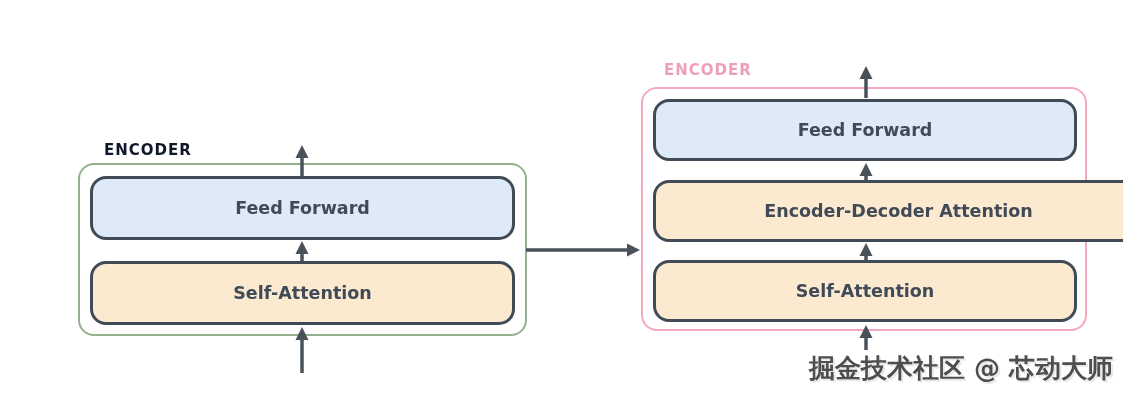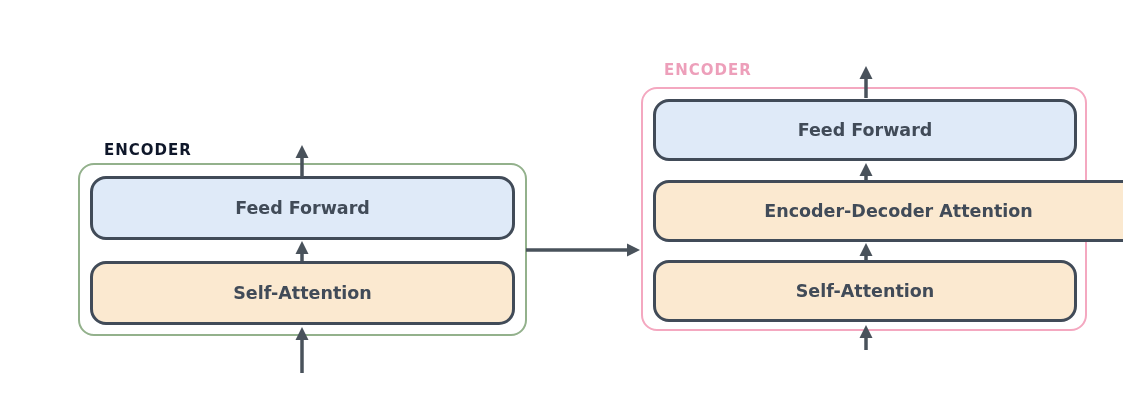--- a/index.html
+++ b/index.html
@@ -122,14 +122,15 @@
         <polygon points="866,163 859.5,176 872.5,176" stroke="none"></polygon>
       </g>
 
       <g>
         <line x1="866" y1="98" x2="866" y2="78"></line>
         <polygon points="866,66 859.5,79 872.5,79" stroke="none"></polygon>
       </g>
     </g>
   </svg>
 
+  <div class="watermark">掘金技术社区 @ 芯动大师</div>
 
 </div>
 
 </body></html>

